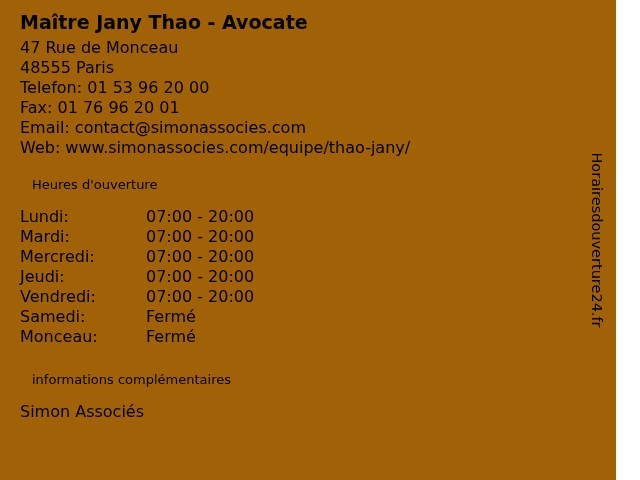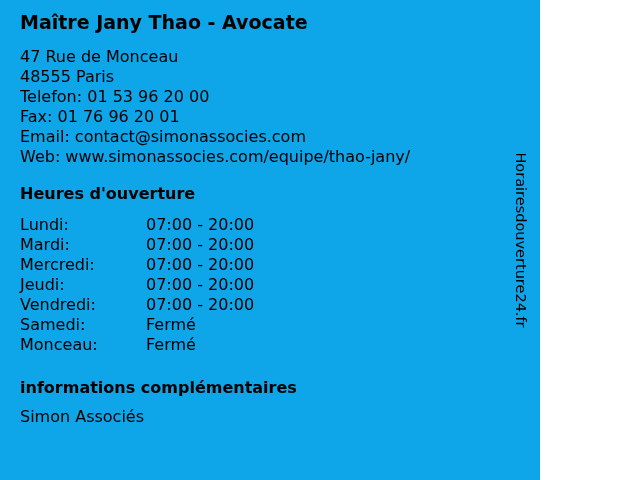--- a/index.html
+++ b/index.html
@@ -9,46 +9,46 @@
   body {
     width: 640px;
     height: 480px;
     background: #ffffff;
     color: #000000;
     font-family: "DejaVu Sans", "Liberation Sans", sans-serif;
     overflow: hidden;
   }
   .page {
     position: relative;
-    width: 540px;
+    width: 616px;
     height: 480px;
-    background: #0ea5e9;
+    background: #a16207;
   }
   .content {
     padding: 11px 40px 0 20px;
   }
   .business-title {
     font-size: 19px;
     font-weight: bold;
     line-height: 23px;
     margin: 0;
   }
   .contact-block {
-    margin-top: 13px;
+    margin-top: 4px;
     font-size: 16px;
     line-height: 20px;
   }
   .contact-line {
     white-space: nowrap;
   }
   .section-heading {
-    font-size: 16px;
-    font-weight: bold;
+    font-size: 13px;
+    font-weight: normal;
     line-height: 20px;
-    margin: 0;
+    margin: 12px;
   }
   .hours-heading {
     margin-top: 17px;
   }
   .hours-table {
     margin-top: 11px;
     font-size: 16px;
     line-height: 20px;
   }
   .hours-row {

